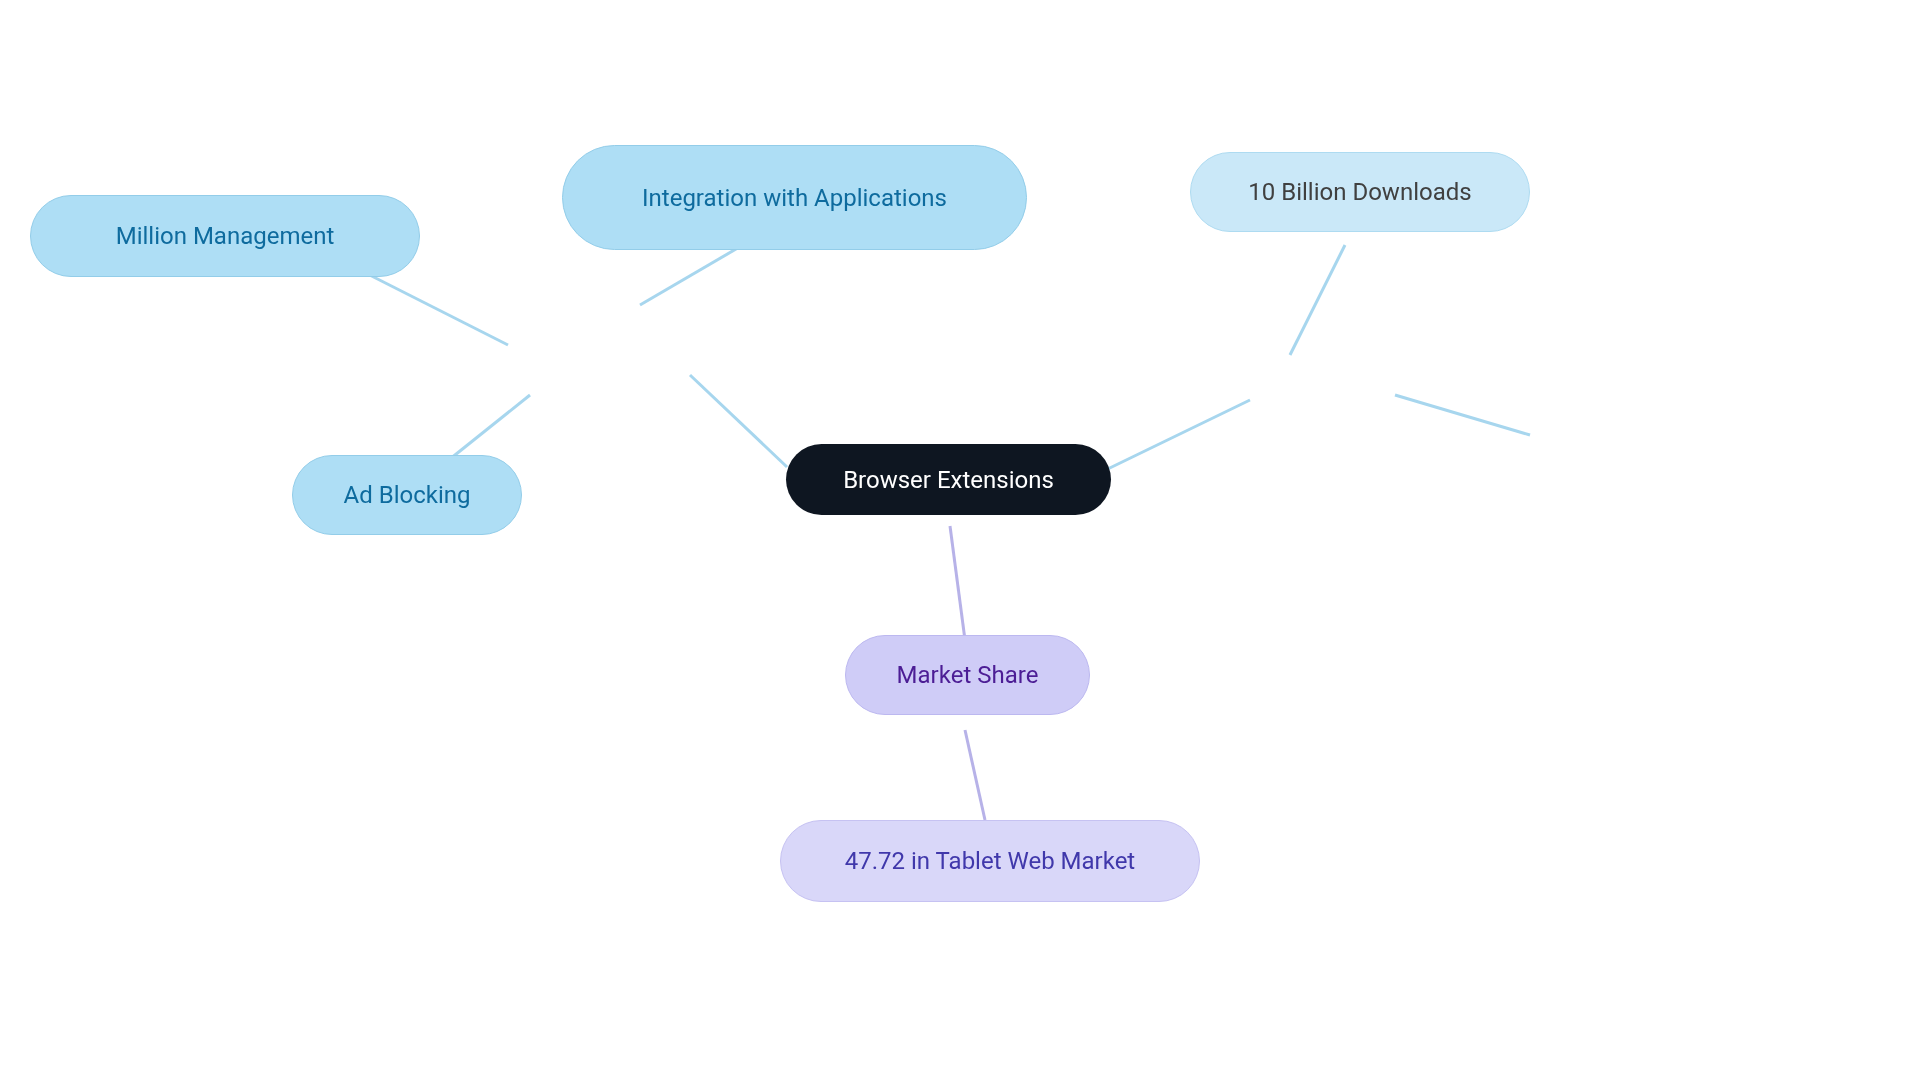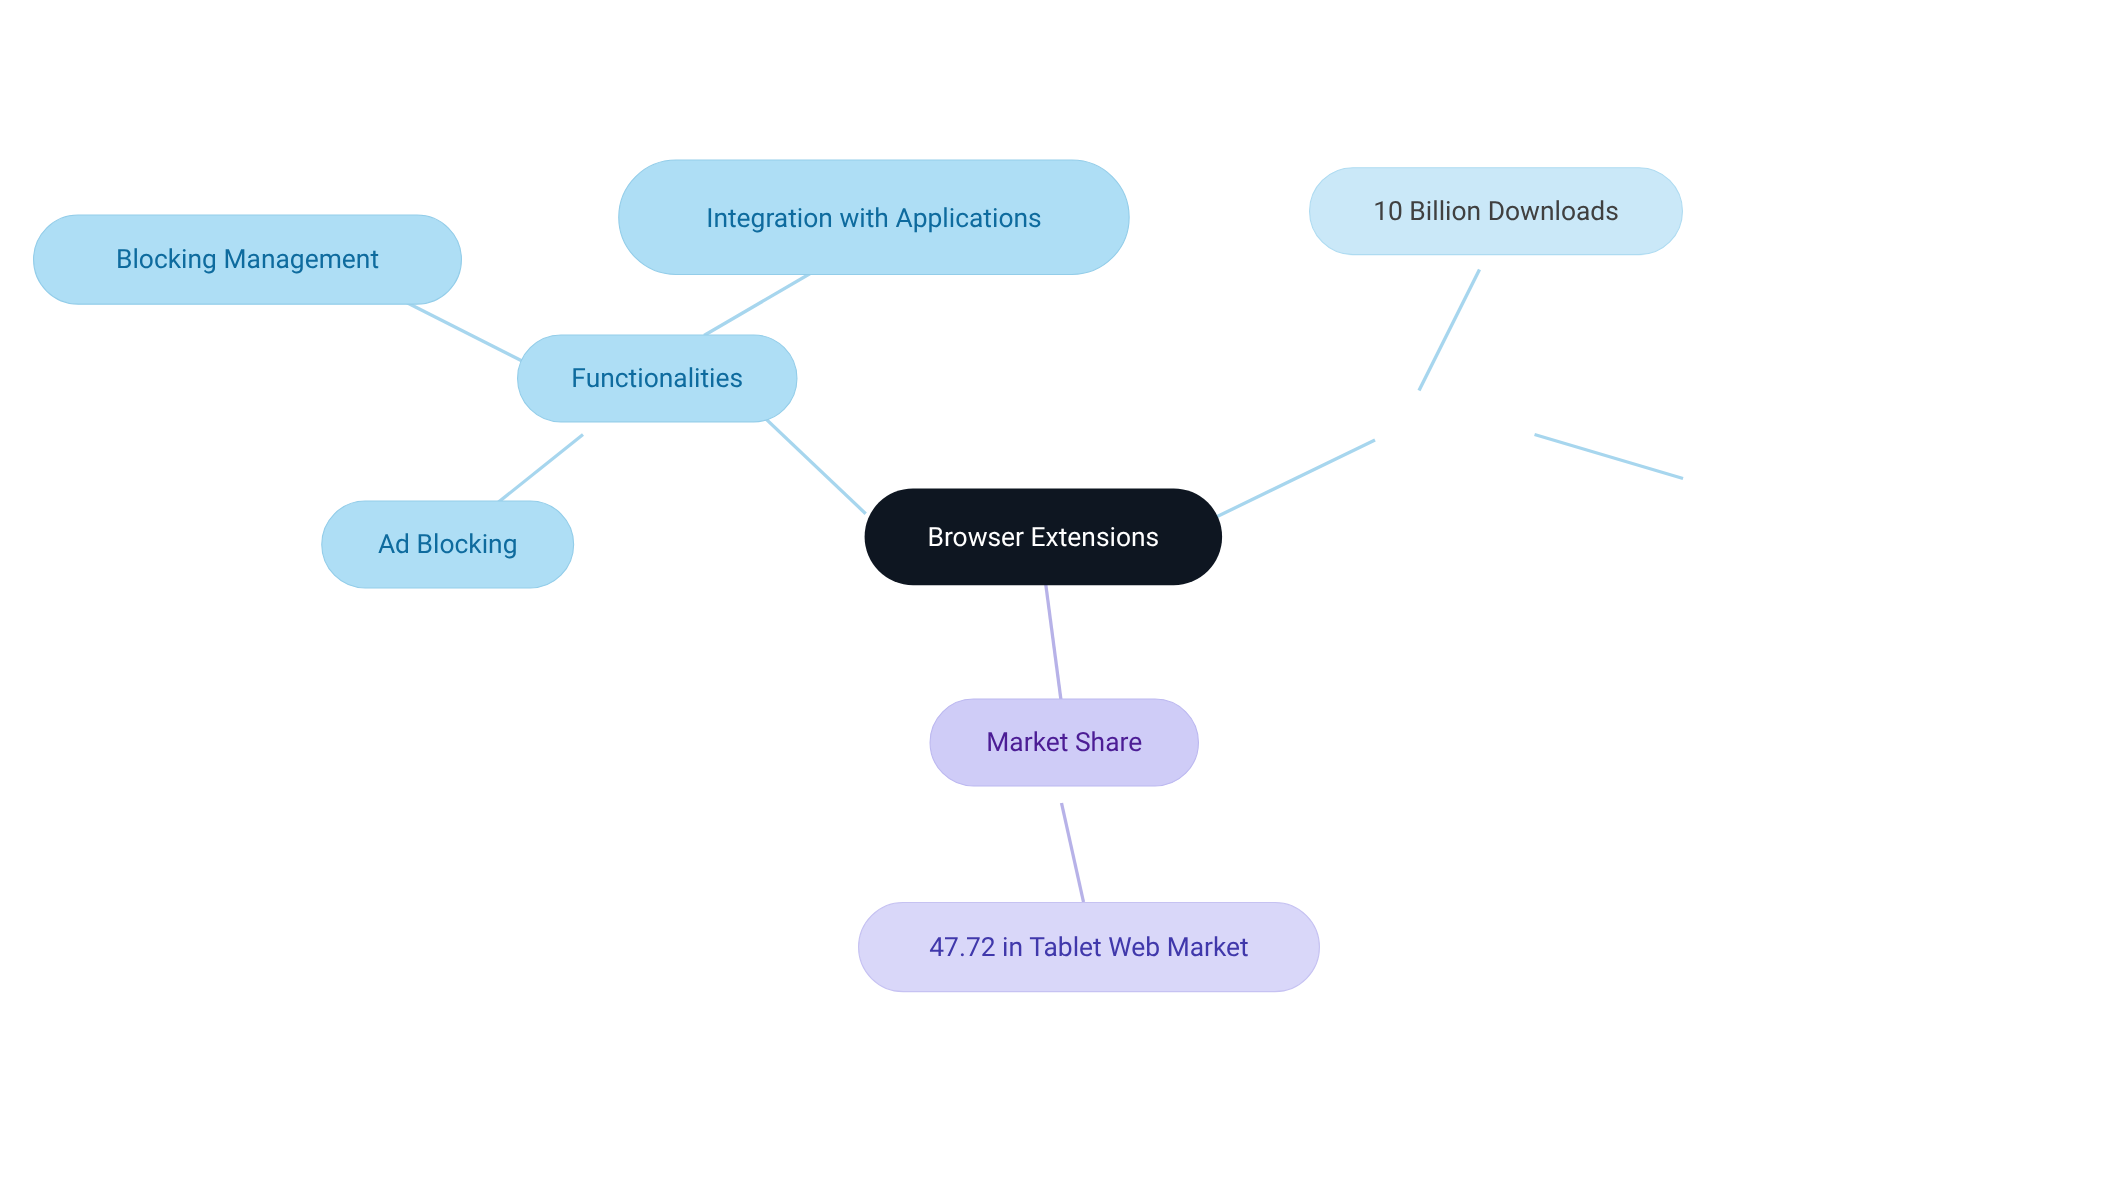--- a/index.html
+++ b/index.html
@@ -84,30 +84,27 @@
 
     <line x1="530" y1="395" x2="430" y2="475" stroke="#a7d6ee" stroke-width="3"></line>
 
     <line x1="1290" y1="355" x2="1345" y2="245" stroke="#a7d6ee" stroke-width="3"></line>
 
     <line x1="1395" y1="395" x2="1530" y2="435" stroke="#a7d6ee" stroke-width="3"></line>
 
     <line x1="965" y1="730" x2="985" y2="820" stroke="#b7b2e8" stroke-width="3"></line>
   </svg>
 
-  <div class="node center" style="left:786px; top:444px; width:325px; height:88px;text-align:center;">
+  <div class="node center" style="left:786px; top:444px; width:325px; height:71px;text-align:center;">
     <span>Browser Extensions</span>
   </div>
 
-  <div class="node blue-mid" style="left:470px; top:304px; width:255px; height:80px;">
-    <span>Functionalities</span>
-  </div>
 
   <div class="node blue-mid" style="left:30px; top:195px; width:390px; height:82px;">
-    <span>Blocking Management</span>
+    <span>Million Management</span>
   </div>
 
   <div class="node blue-mid" style="left:562px; top:145px; width:465px; height:105px;">
     <span>Integration with Applications</span>
   </div>
 
   <div class="node blue-mid" style="left:292px; top:455px; width:230px; height:80px;">
     <span>Ad Blocking</span>
   </div>
 

